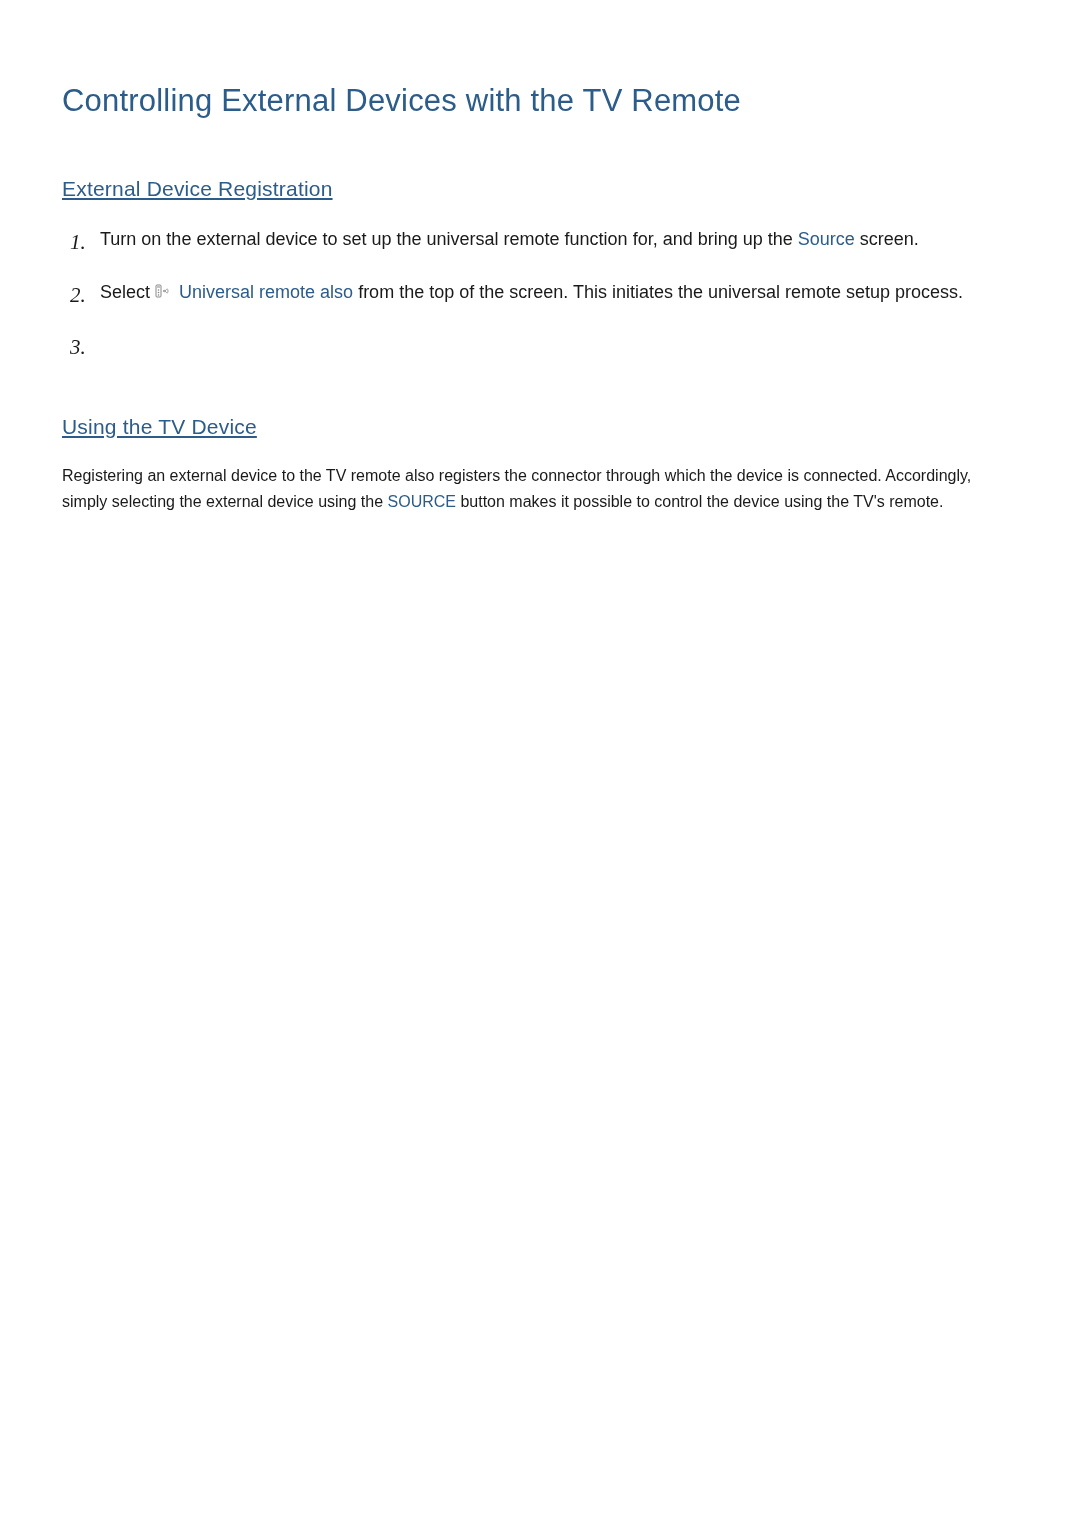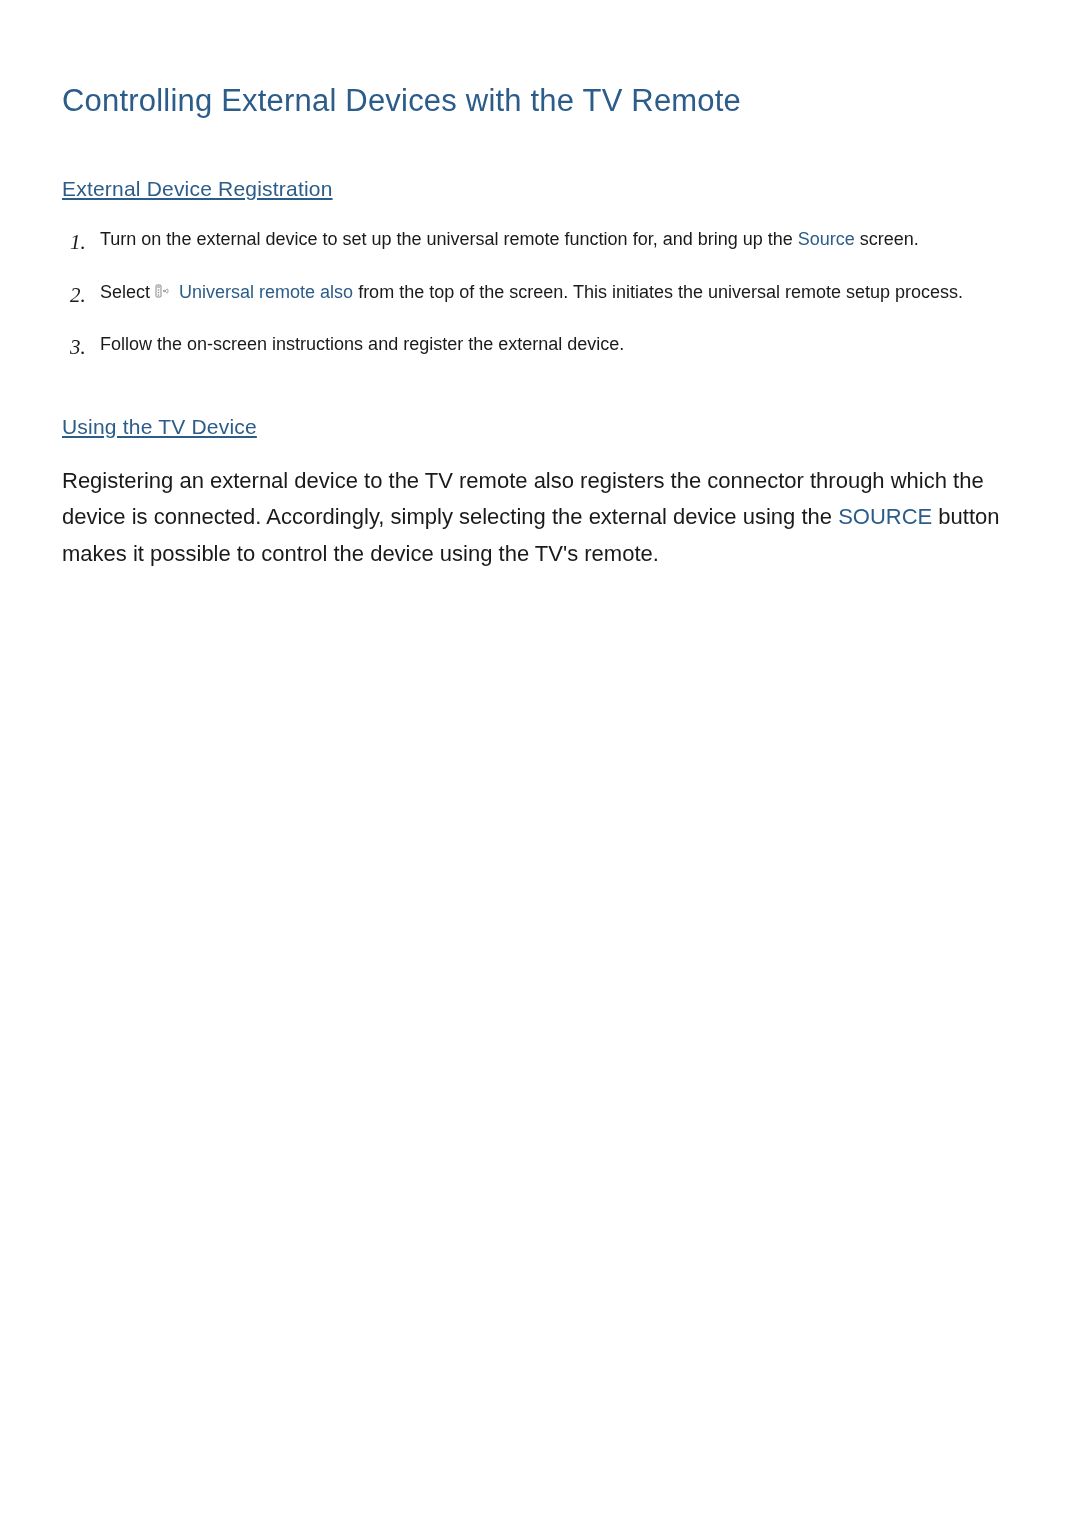--- a/index.html
+++ b/index.html
@@ -57,21 +57,21 @@
     }
     .inline-highlight {
       color: #2b5c8a;
     }
     .remote-icon {
       display: inline-block;
       vertical-align: middle;
       margin-right: 2px;
     }
     .paragraph {
-      font-size: 22px;
+      font-size: 16px;
       line-height: 1.65;
       color: #1a1a1a;
     }
   </style>
 </head>
 <body>
 
 <h1 class="page-title">Controlling External Devices with the TV Remote</h1>
 
 <h2 class="section-heading">External Device Registration</h2>
@@ -92,21 +92,20 @@
             <circle cx="3.5" cy="6" r="0.8" fill="#888"></circle>
             <circle cx="3.5" cy="8.5" r="0.8" fill="#888"></circle>
             <circle cx="3.5" cy="11" r="0.8" fill="#888"></circle>
             <path d="M 8 7 Q 10 5 10 7 Q 10 9 8 7" fill="none" stroke="#888" stroke-width="0.8"></path>
             <path d="M 10 7 Q 13 3 13 7 Q 13 11 10 7" fill="none" stroke="#888" stroke-width="0.8"></path>
           </svg></span> <span class="inline-highlight">Universal remote also</span><span> from the top of the screen. This initiates the universal remote setup process.</span>
     </span>
   </li>
   <li class="numbered-item">
     <span class="num">3.</span>
-    <span class="content">Follow the on-screen instructions and register the external device.</span>
   </li>
 </ol>
 
 <h2 class="section-heading">Using the TV Device</h2>
 
 <p class="paragraph">
   <span>Registering an external device to the TV remote also registers the connector through which the device is connected. Accordingly, simply selecting the external device using the </span><span class="inline-highlight">SOURCE</span><span> button makes it possible to control the device using the TV's remote.</span>
 </p>
 
 </body></html>

